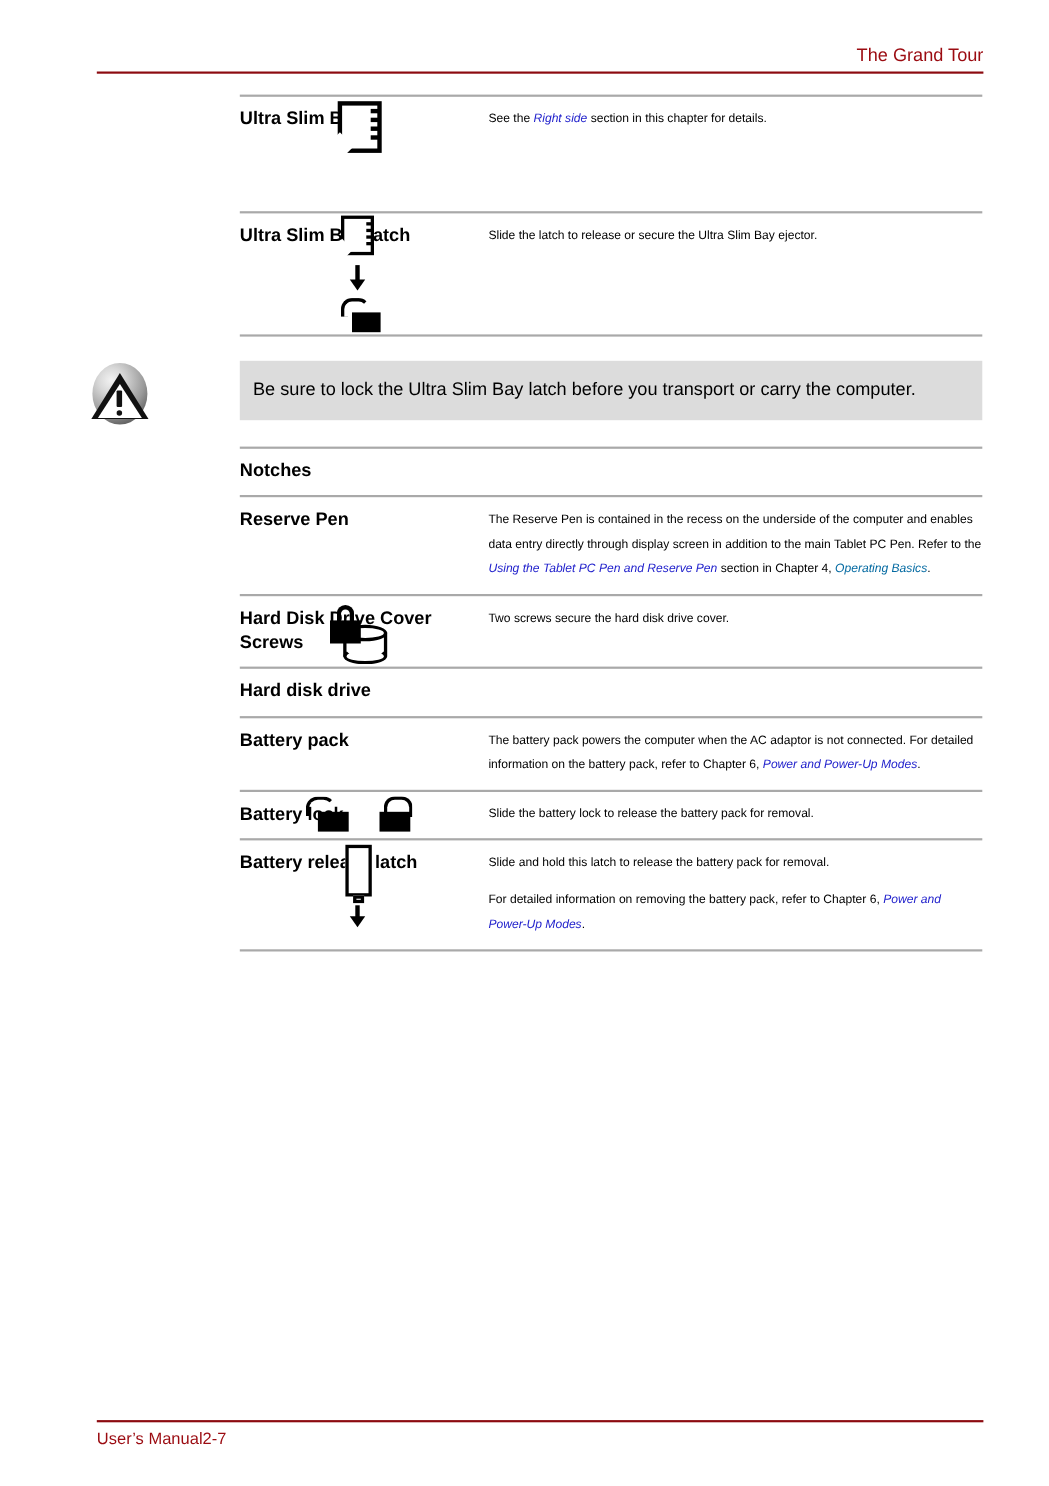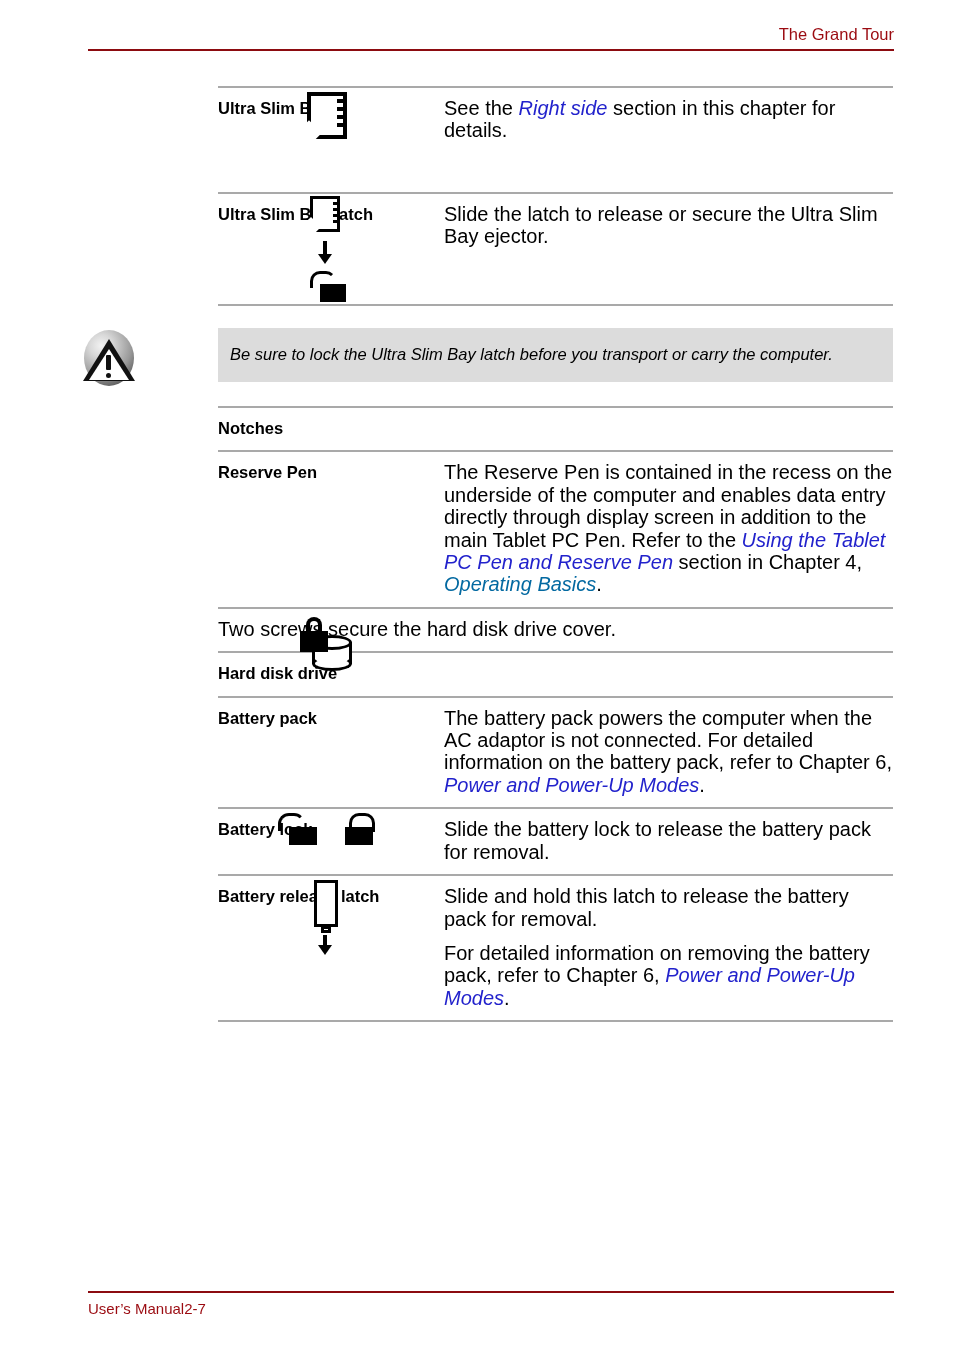--- a/index.html
+++ b/index.html
@@ -13,21 +13,21 @@
     position: relative;
     font-family: "Liberation Sans", sans-serif;
     color: #000000;
     -webkit-font-smoothing: antialiased;
   }
 
   
   .page-header {
     position: absolute;
     left: 88px;
-    top: 24px;
+    top: 40px;
     width: 806px;
   }
   .page-header .title {
     font-size: 16.5px;
     color: #9B0B11;
     text-align: right;
     line-height: 20px;
     padding-bottom: 5px;
     white-space: nowrap;
   }
@@ -66,21 +66,21 @@
     width: 226px;
     flex: 0 0 226px;
     font-size: 16.5px;
     font-weight: bold;
     line-height: 22.4px;
     padding-right: 8px;
     box-sizing: border-box;
   }
   .row .desc {
     flex: 1 1 auto;
-    font-size: 20px;
+    font-size: 11px;
     line-height: 22.4px;
   }
   .row .desc p {
     margin: 0;
   }
   .row .desc p + p {
     margin-top: 12px;
   }
   .row.tall-bay { min-height: 84px; }
   .row.tall-latch { min-height: 90px; }
@@ -100,21 +100,20 @@
     position: relative;
     margin-left: 218px;
     width: 675px;
     margin-top: 22px;
     margin-bottom: 24px;
   }
   .caution-box {
     background: #DCDCDC;
     padding: 15px 16px 16px 12px;
     font-size: 16.5px;
-    font-style: italic;
     line-height: 23px;
     box-sizing: border-box;
     width: 675px;
   }
 
   
   .icon-slot {
     position: absolute;
     left: 0;
     width: 218px;
@@ -418,20 +417,21 @@
     <div class="row">
       <div class="icon-slot" style="top:6px;">
         <div class="hdd">
           <div class="cyl-body"></div>
           <div class="cyl-bot"></div>
           <div class="cyl-top"></div>
           <div class="lk-body"></div>
           <div class="lk-shackle"></div>
         </div>
       </div>
+      <div class="term"><span>Hard Disk Drive Cover Screws</span></div>
       <div class="desc">
         <p>Two screws secure the hard disk drive cover.</p>
       </div>
     </div>
 
     <div class="sep"></div>
 
     <div class="row">
       <div class="term">Hard disk drive</div>
     </div>

